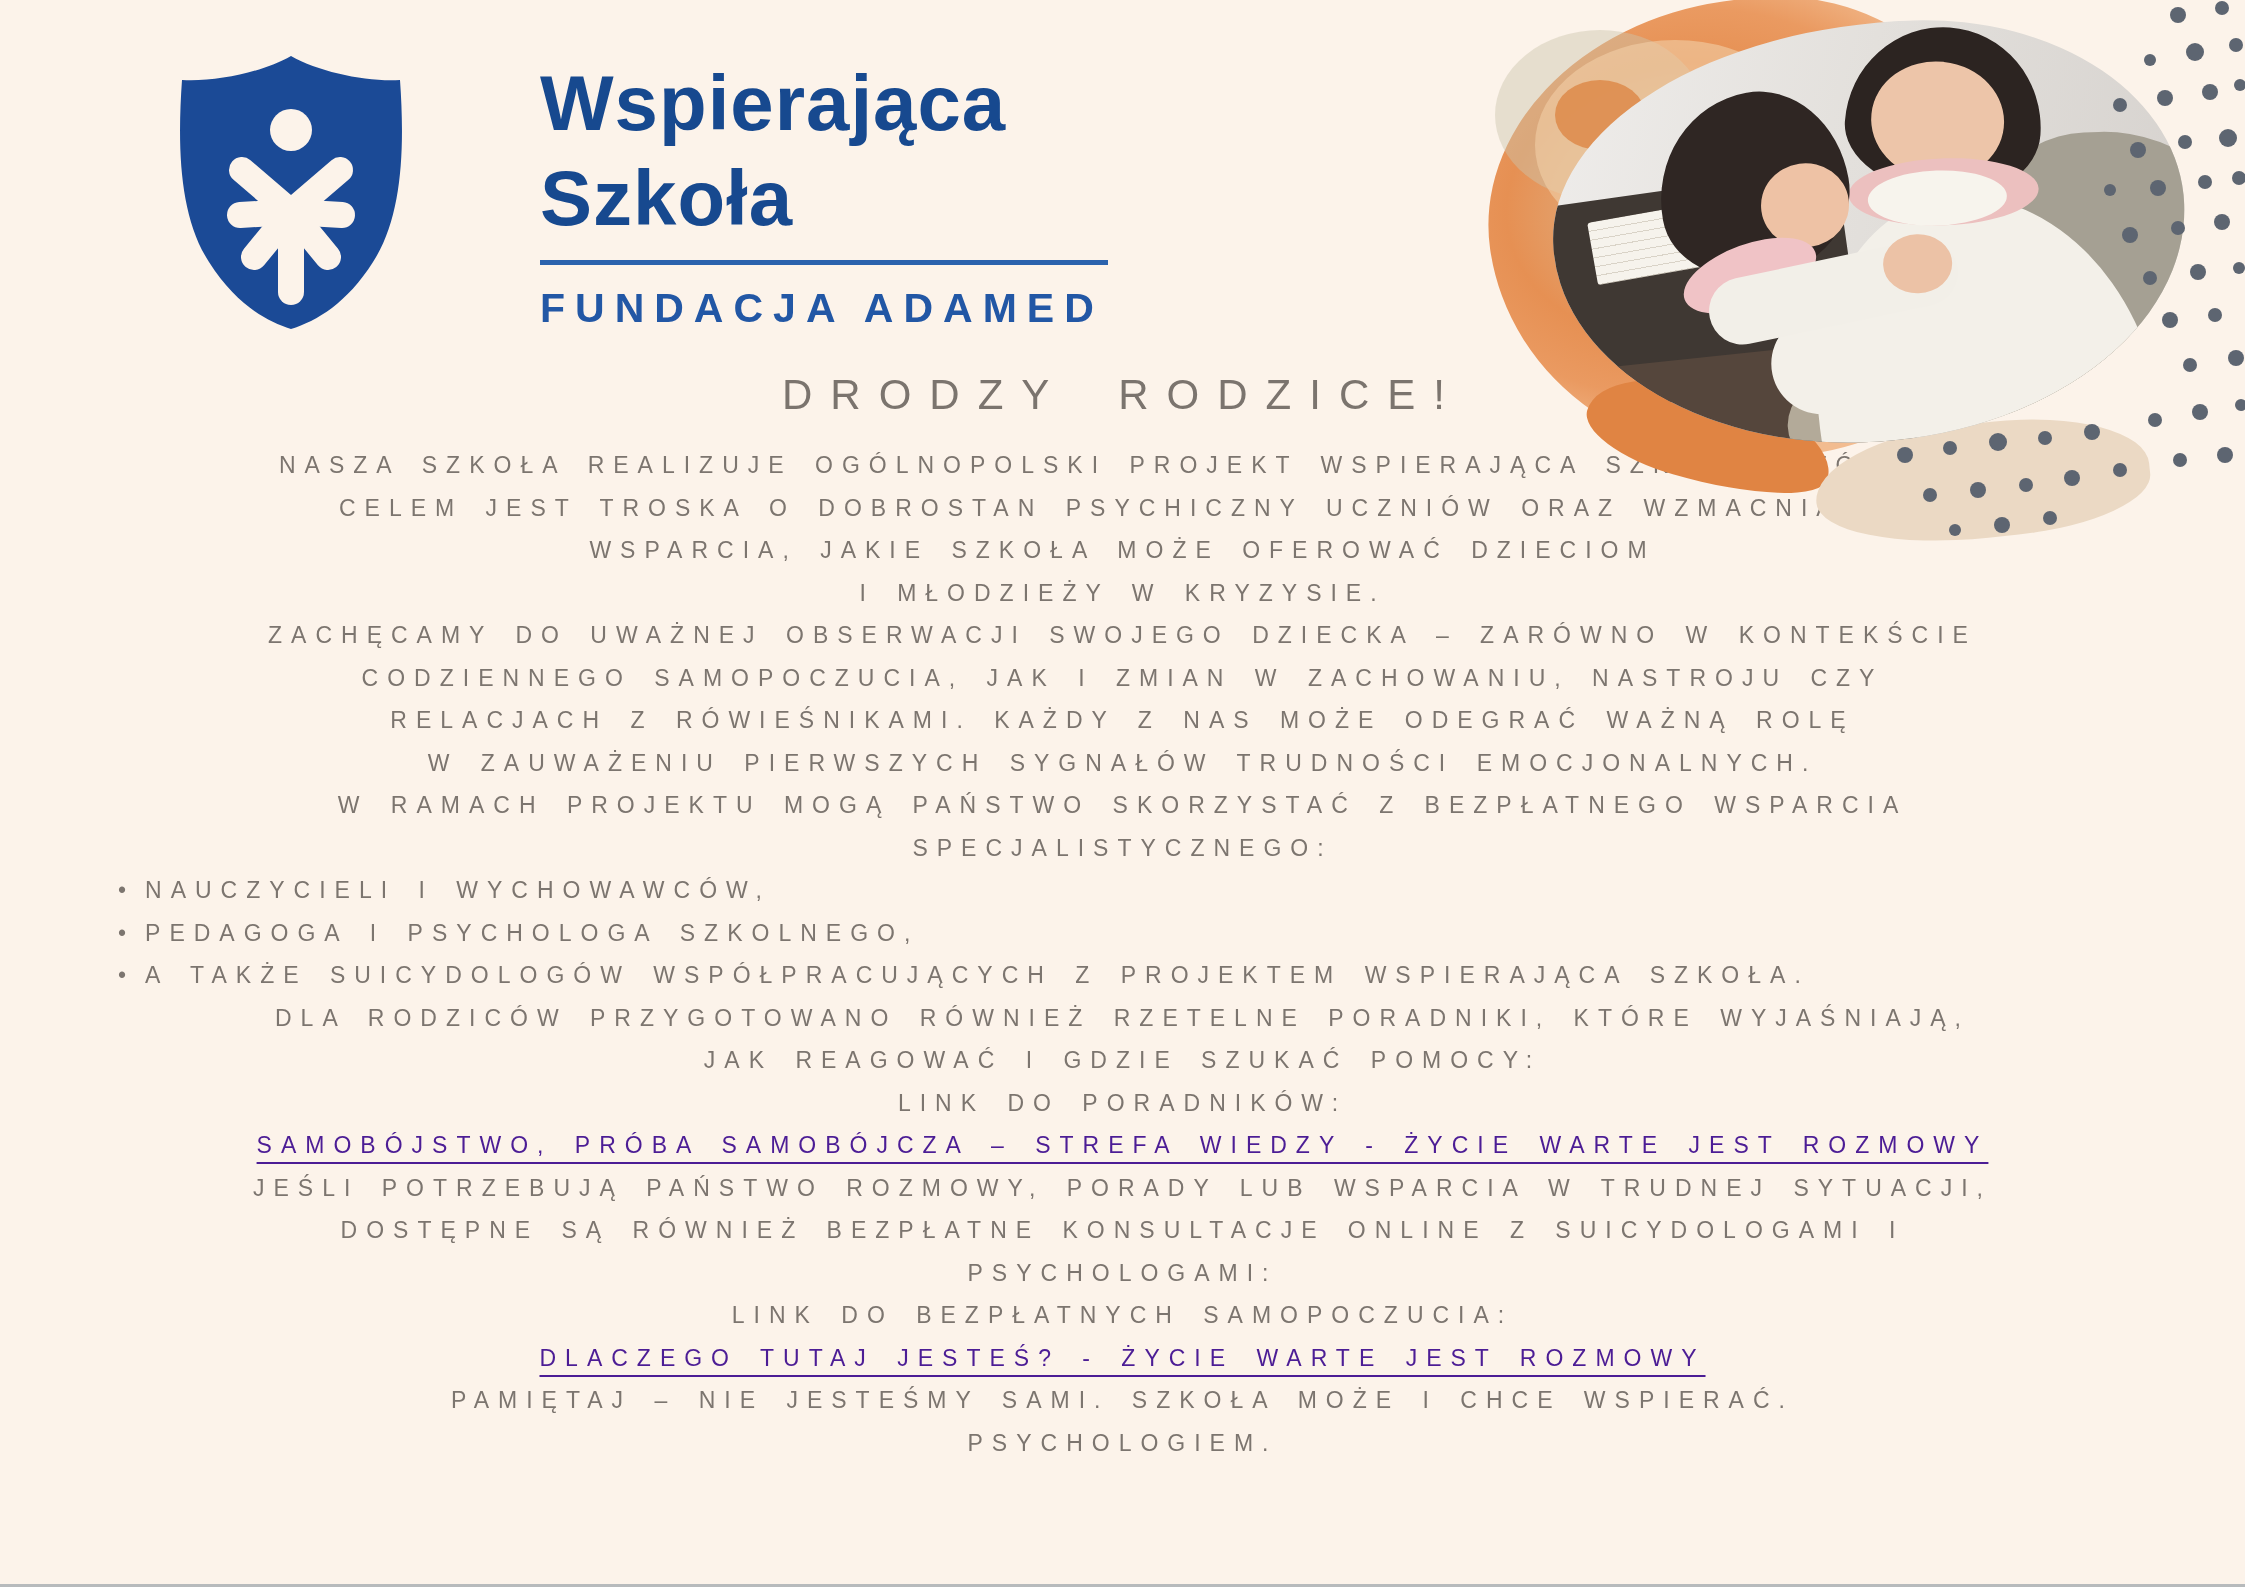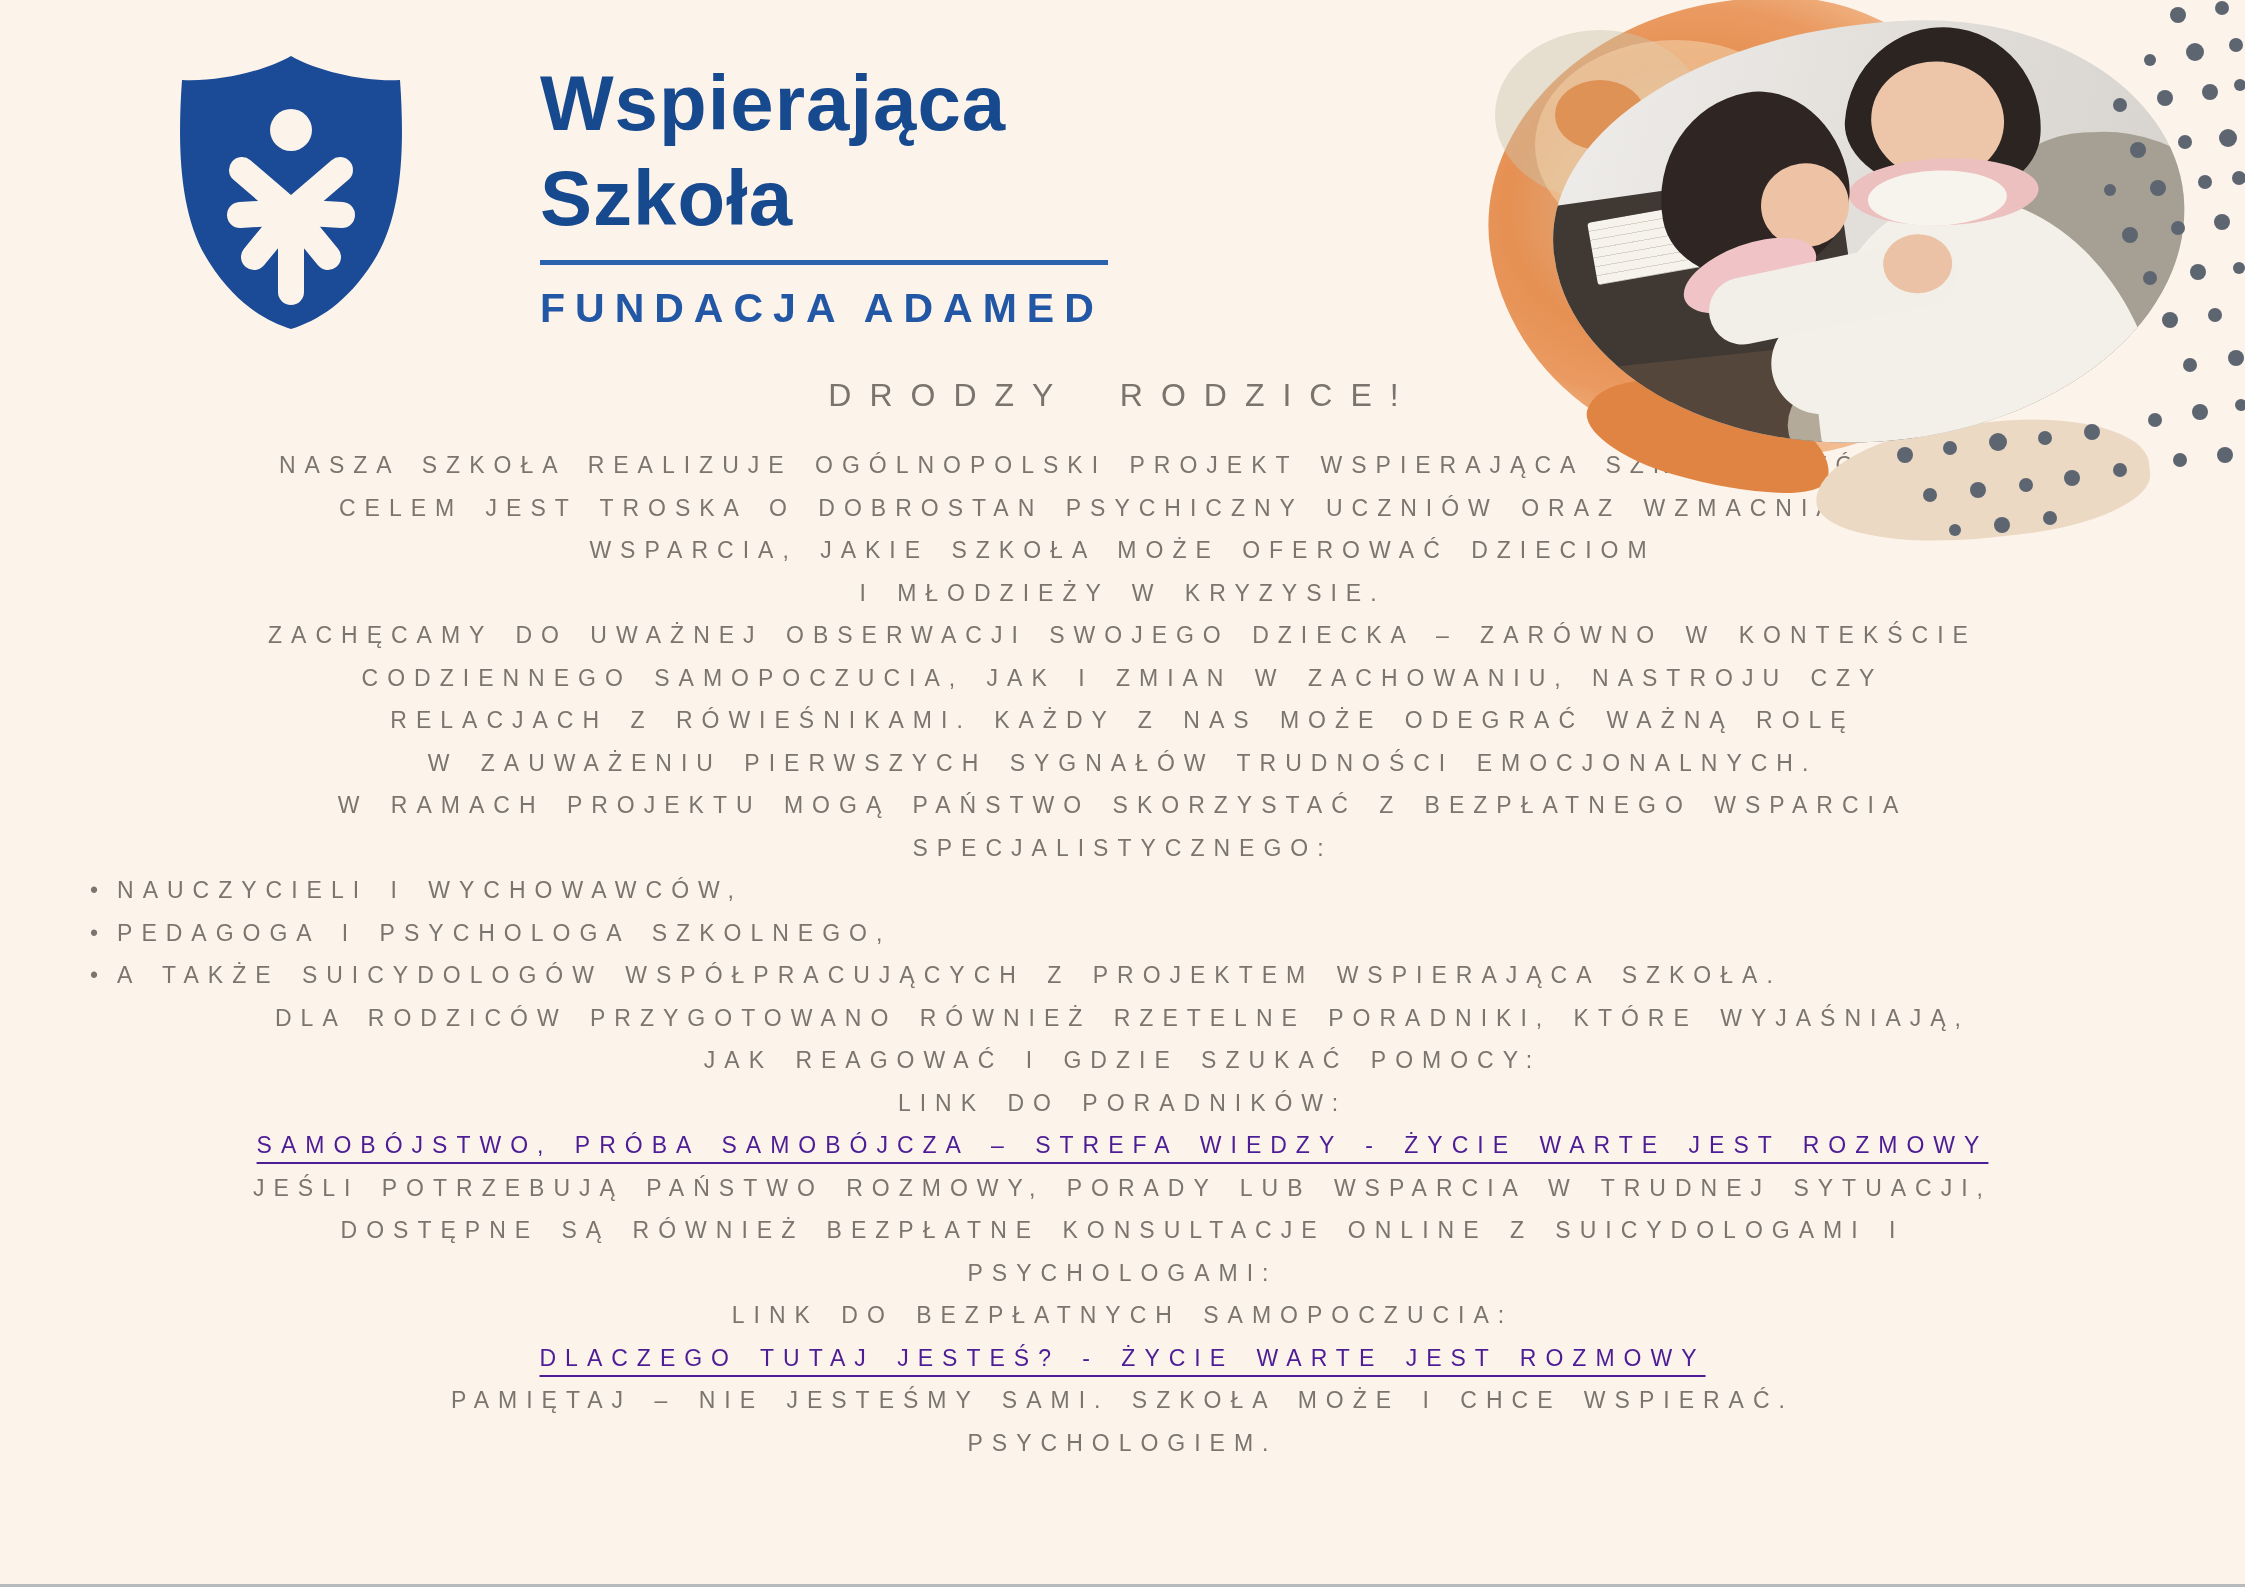--- a/index.html
+++ b/index.html
@@ -41,23 +41,23 @@
   .m-neck{left:50%;top:36%;width:22%;height:13%;background:#f7f4ed;border-radius:50%;}
   .m-arm{left:36%;top:58%;width:16%;height:36%;background:#f3f0e9;border-radius:60px;transform:rotate(35deg);}
   .c-hair{left:17%;top:16%;width:30%;height:44%;background:#2f2623;border-radius:55% 45% 50% 50%/60% 55% 45% 40%;transform:rotate(-8deg);}
   .c-face{left:33%;top:33%;width:14%;height:20%;background:#eec2a5;border-radius:50%;transform:rotate(-6deg);}
   .c-sleeve{left:20%;top:52%;width:22%;height:15%;background:#f0c3c6;border-radius:50%;transform:rotate(-18deg);}
   .c-arm{left:24%;top:56%;width:40%;height:16%;background:#f2efe8;border-radius:40px;transform:rotate(-10deg);}
   .c-hands{left:52%;top:51%;width:11%;height:14%;background:#ecc2a6;border-radius:50%;}
   .dots-svg{left:0;top:0;width:810px;height:545px;z-index:4;}
   
   .letter{position:absolute;left:0;top:370px;width:100%;text-align:center;color:#7c756f;}
-  .heading{font-size:32px;line-height:50px;letter-spacing:18px;word-spacing:22px;color:#7b746e;margin-bottom:24px;}
+  .heading{font-size:42px;line-height:50px;letter-spacing:18px;word-spacing:22px;color:#7b746e;margin-bottom:24px;}
   .line{font-size:23px;line-height:42.5px;letter-spacing:9px;word-spacing:7px;white-space:nowrap;}
-  .bullet-line{text-align:left;padding-left:90px;}
+  .bullet-line{text-align:left;padding-left:118px;}
   .dot{margin-right:10px;}
   .link{display:block;color:#4c1d95;text-decoration:underline;text-underline-offset:9px;text-decoration-thickness:2px;cursor:pointer;}
   .bottom-edge{position:absolute;left:0;bottom:0;width:100%;height:3px;background:#b7babc;}
 </style>
 </head>
 <body>
 
 <svg class="logo-shield" viewBox="0 0 246 282" aria-hidden="true">
   <path fill="#1b4a96" d="M123 4 C 95 20, 48 30, 14 28 C 9 98, 12 165, 41 210 C 67 251, 97 269, 123 277 C 149 269, 179 251, 205 210 C 234 165, 237 98, 232 28 C 198 30, 151 20, 123 4 Z"></path>
   <circle cx="123" cy="78" r="21" fill="#fcf3ea"></circle>

